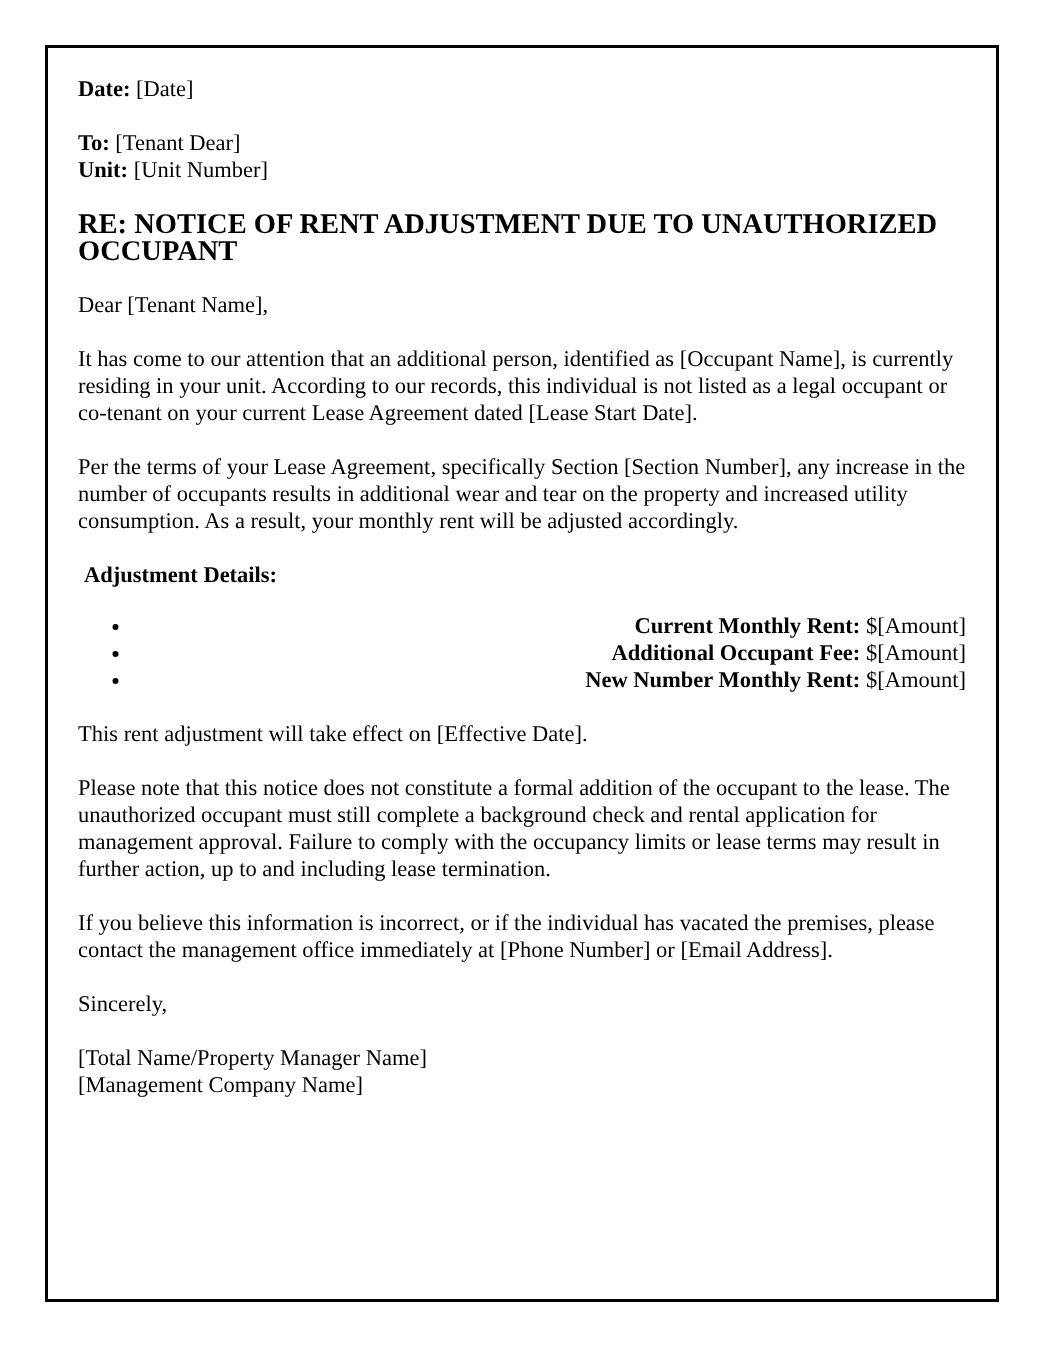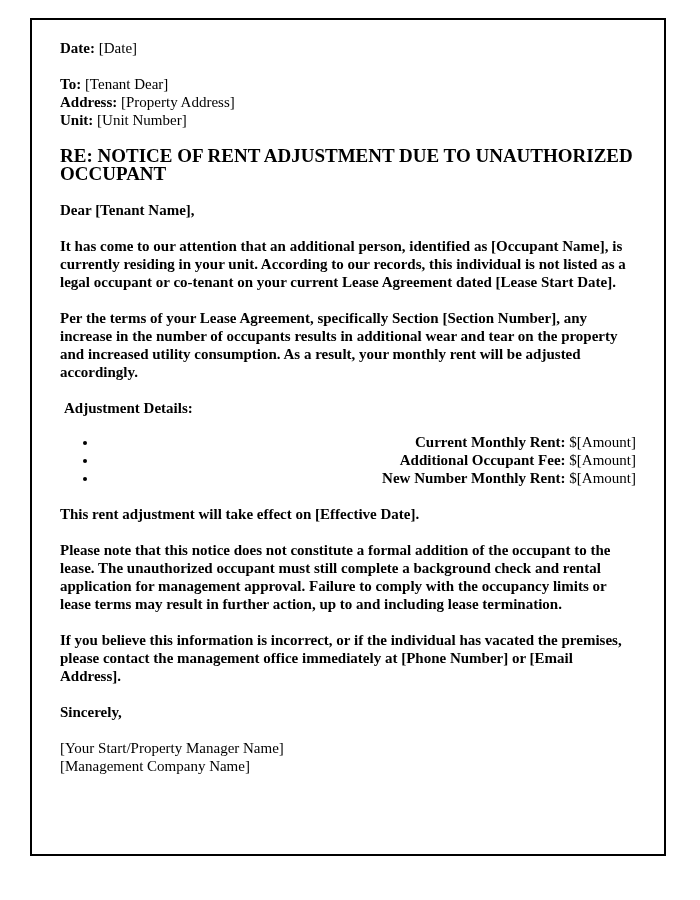--- a/index.html
+++ b/index.html
@@ -10,35 +10,34 @@
     width: 700px;
     height: 900px;
     background: #ffffff;
     color: #000000;
     font-family: "Liberation Serif", serif;
     position: relative;
   }
   .page-frame {
     position: absolute;
     left: 30px;
-    top: 18px;
+    top: 30px;
     width: 636px;
     height: 838px;
     border: 2px solid #000000;
     box-sizing: border-box;
-    padding: 19px 28px;
+    padding: 19px 20px;
     overflow: hidden;
   }
   .line, p, li {
     font-size: 15px;
     line-height: 18px;
   }
   p {
     margin: 0 0 18px 0;
-    font-weight: bold;
   }
   .block-gap {
     margin-bottom: 18px;
   }
   .label {
     font-weight: bold;
   }
   .subject {
     font-weight: bold;
     font-size: 19px;
@@ -70,24 +69,20 @@
     <span class="label">Date:</span>
     <span>[Date]</span>
   </div>
 
   <div class="block-gap">
     <div class="line">
       <span class="label">To:</span>
       <span>[Tenant Dear]</span>
     </div>
     <div class="line">
-      <span class="label">Address:</span>
-      <span>[Property Address]</span>
-    </div>
-    <div class="line">
       <span class="label">Unit:</span>
       <span>[Unit Number]</span>
     </div>
   </div>
 
   <p class="subject">RE: NOTICE OF RENT ADJUSTMENT DUE TO UNAUTHORIZED OCCUPANT</p>
 
   <p>Dear [Tenant Name],</p>
 
   <p>It has come to our attention that an additional person, identified as [Occupant Name], is currently residing in your unit. According to our records, this individual is not listed as a legal occupant or co-tenant on your current Lease Agreement dated [Lease Start Date].</p>
@@ -113,17 +108,17 @@
 
   <p>This rent adjustment will take effect on [Effective Date].</p>
 
   <p>Please note that this notice does not constitute a formal addition of the occupant to the lease. The unauthorized occupant must still complete a background check and rental application for management approval. Failure to comply with the occupancy limits or lease terms may result in further action, up to and including lease termination.</p>
 
   <p>If you believe this information is incorrect, or if the individual has vacated the premises, please contact the management office immediately at [Phone Number] or [Email Address].</p>
 
   <p>Sincerely,</p>
 
   <div class="sig-block">
-    <div class="line">[Your Start/Property Manager Name]</div>
+    <div class="line">[Total Name/Property Manager Name]</div>
     <div class="line">[Management Company Name]</div>
   </div>
 
 </div>
 
 </body></html>

